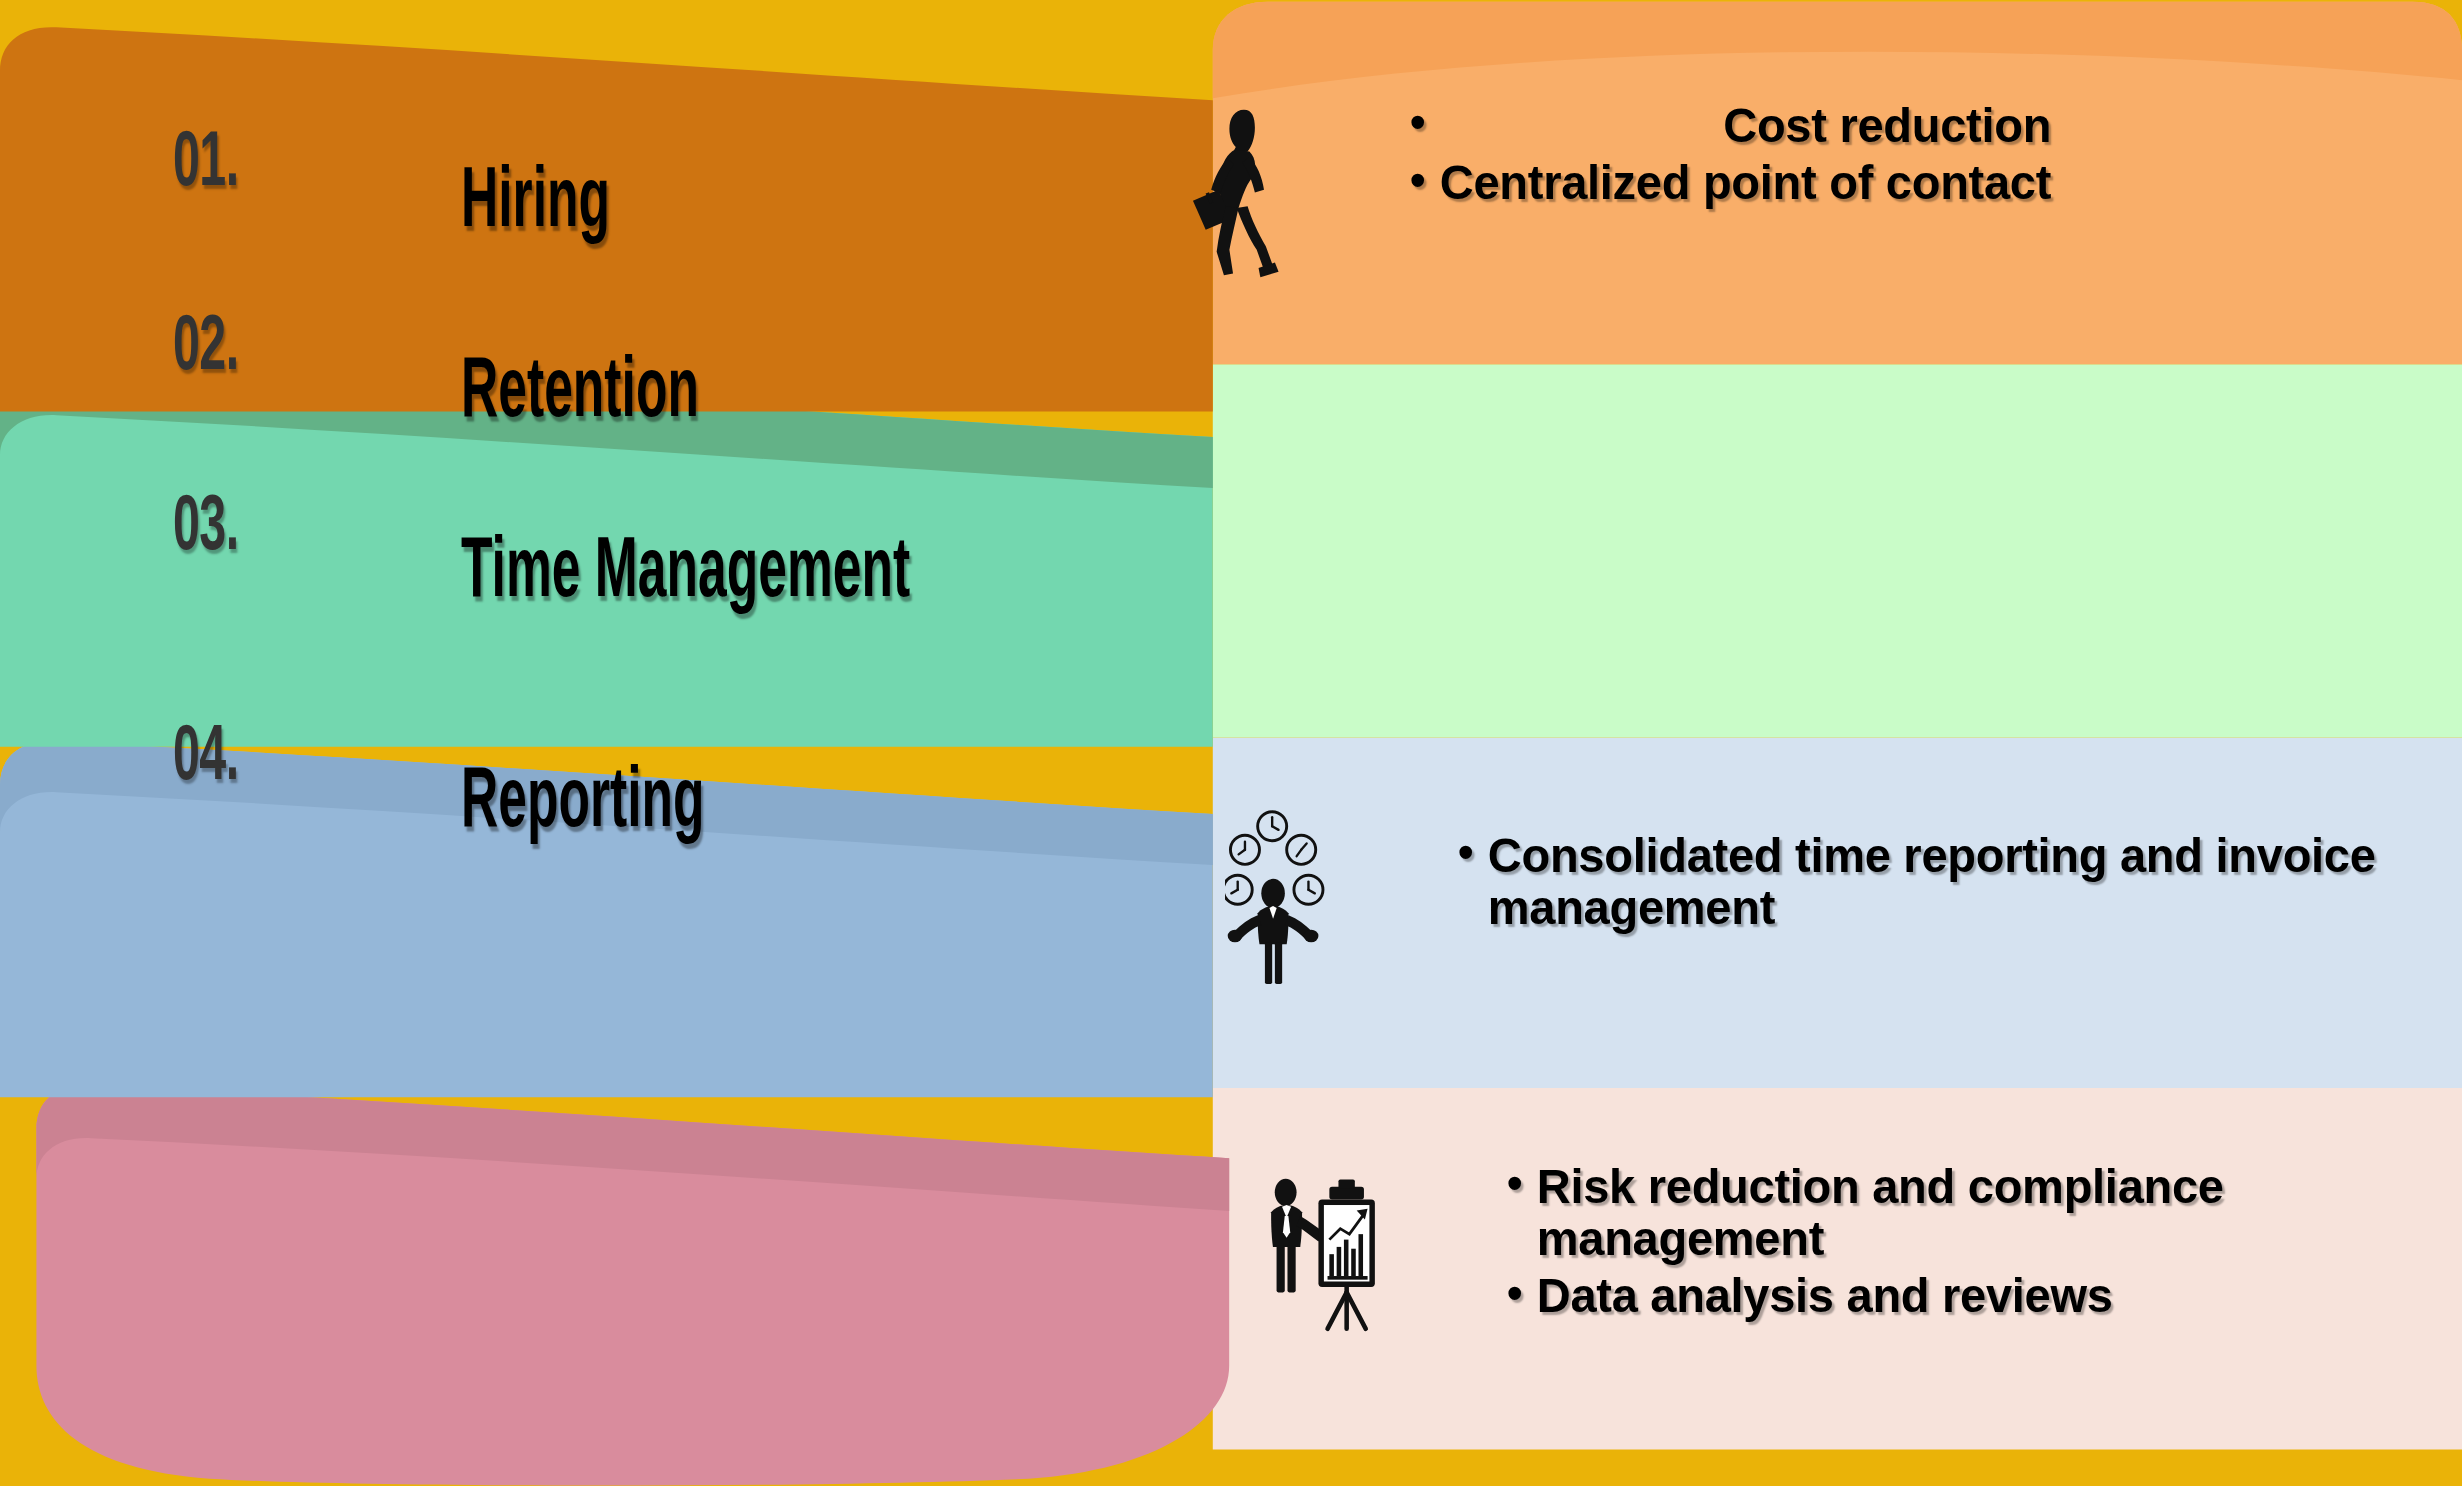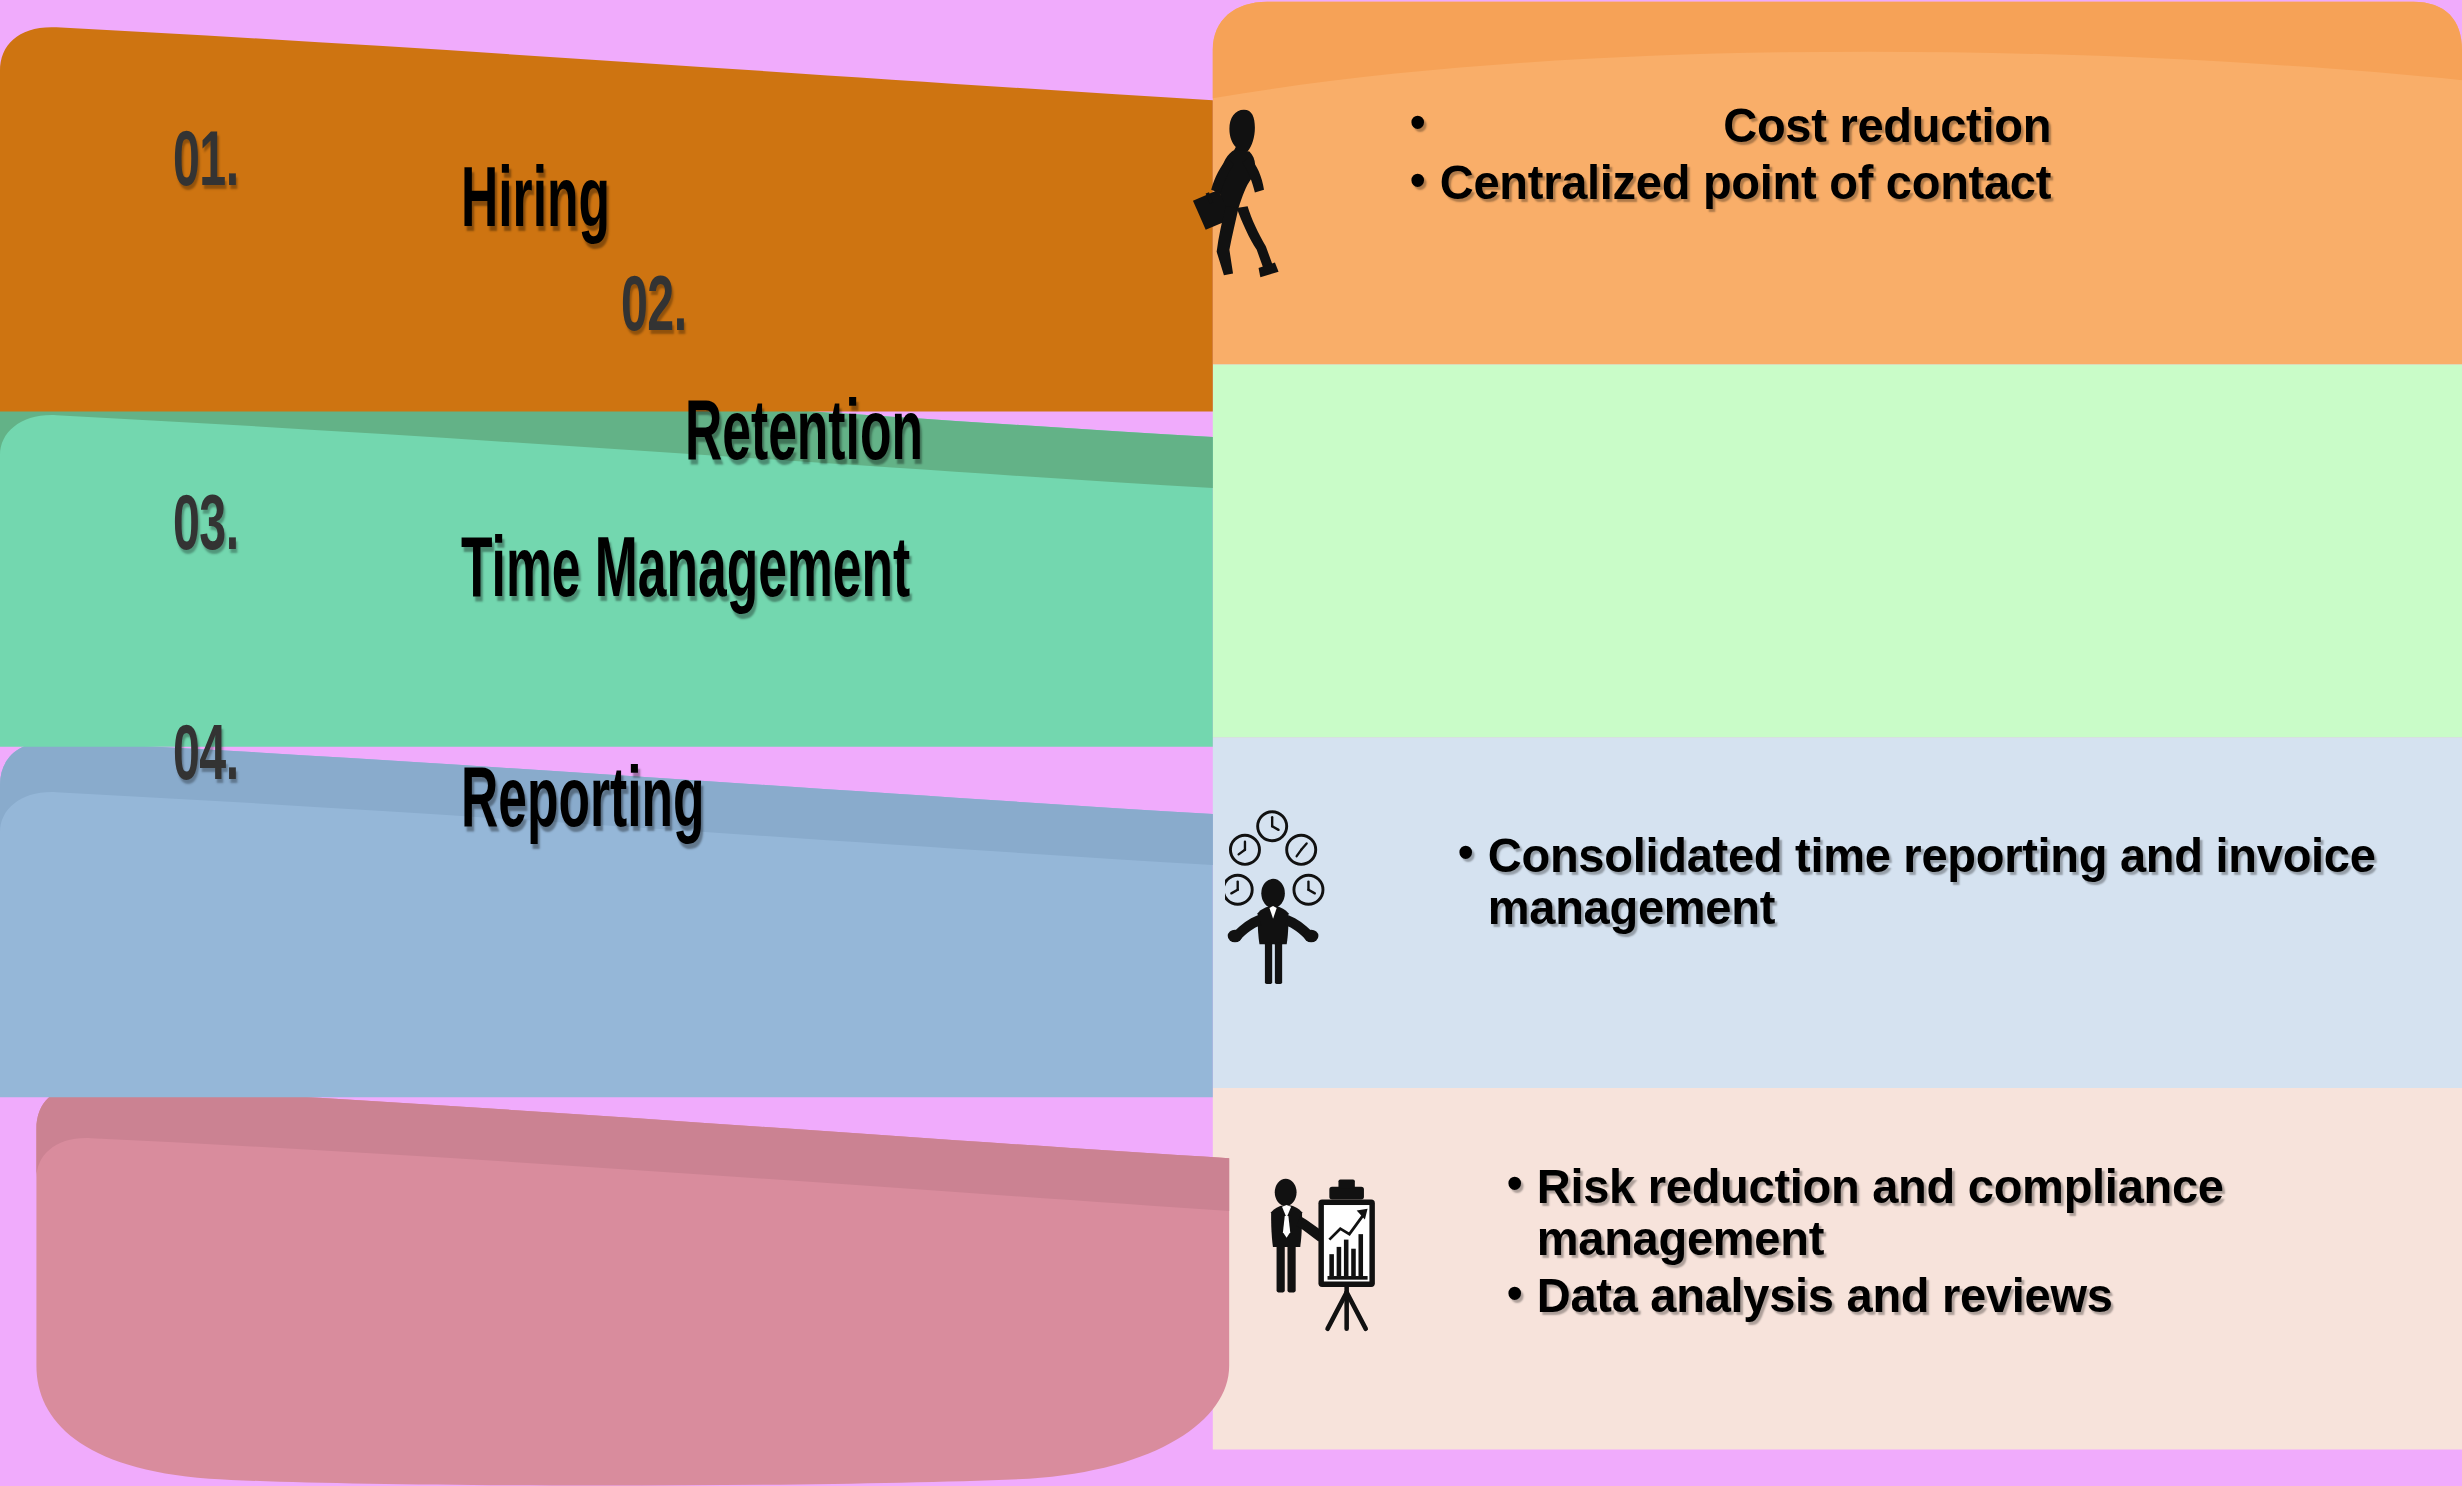--- a/index.html
+++ b/index.html
@@ -70,21 +70,21 @@
     content:"\2022";
     position:absolute;left:0;top:-1.8px;
     font-size:46px;
   }
   .bullets li + li{margin-top:5.5px;}
   .narrow{transform:scaleX(0.96);transform-origin:left top;}
 </style>
 </head>
 <body>
 
-<div id="stage" style="background: #f0abfc;">
+<div id="stage" style="background: #eab308;">
 
   <svg id="bands" viewBox="0 0 2704 1632" preserveAspectRatio="none">
     <defs>
       <clipPath id="clipAll">
           <rect x="0" y="0" width="2704" height="1632"></rect>
         </clipPath>
     </defs>
 
     <g clip-path="url(#clipAll)">
 
@@ -149,21 +149,21 @@
                L 0,452 Z" fill="#CE7411"></path>
 
     </g>
   </svg>
 
   <div class="left-label" style="left:173px; top:80px; width:1002px; height:155px;">
     <span class="num">01.</span>
     <span class="title" style="margin-left:-55px; position:relative; left:237px; top:38px;">Hiring</span>
   </div>
 
-  <div class="left-label" style="left:173px; top:264px; width:1002px; height:155px;flex-direction:column;">
+  <div class="left-label" style="left:173px; top:264px; width:1002px; height:155px;">
     <span class="num">02.</span>
     <span class="title" style="margin-left:-55px; position:relative; left:237px; top:44px;">Retention</span>
   </div>
 
   <div class="left-label" style="left:173px; top:444px; width:1093px; height:155px;">
     <span class="num">03.</span>
     <span class="title" style="margin-left:-55px; position:relative; left:237px; top:44px;">Time Management</span>
   </div>
 
   <div class="left-label" style="left:173px; top:674px; width:1002px; height:155px;">

